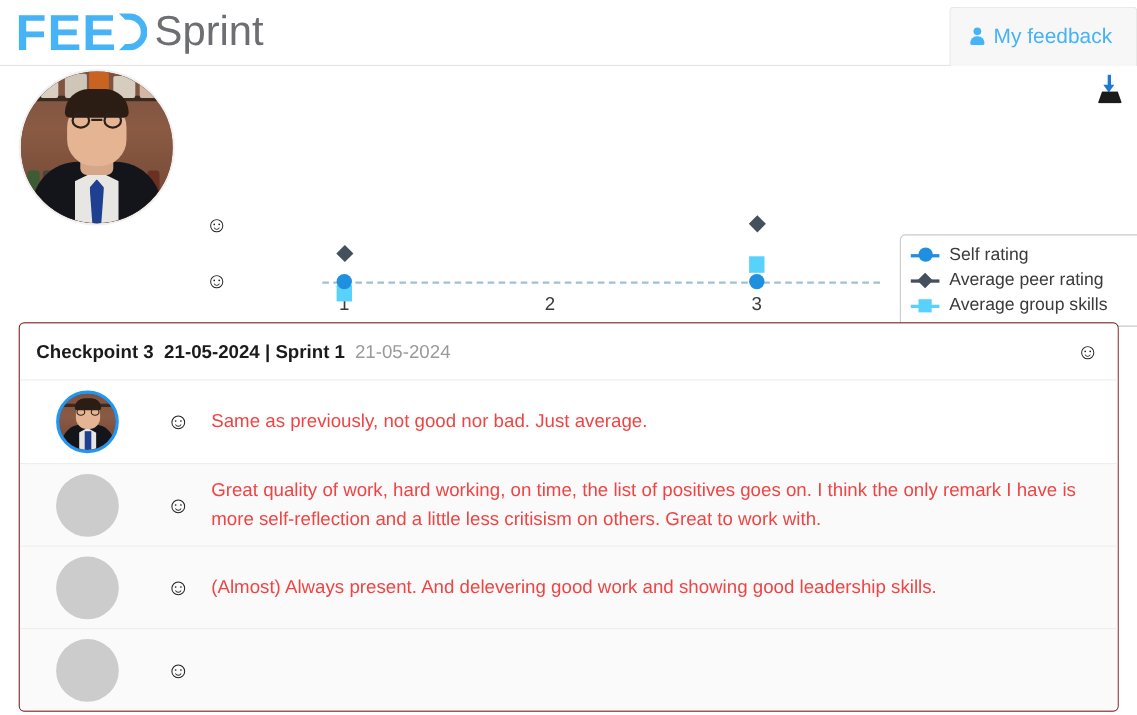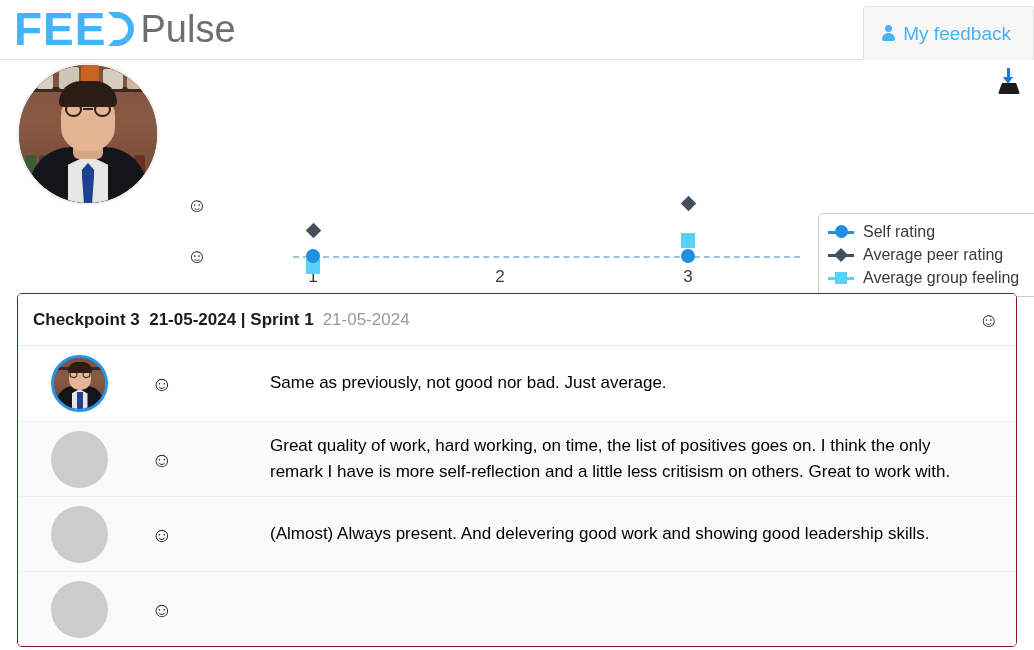--- a/index.html
+++ b/index.html
@@ -390,35 +390,34 @@
   .row-mood {
     width: 60px;
     flex: 0 0 auto;
     text-align: center;
     font-size: 21px; line-height: 1;
     color: #1b1b1b;
     margin-left: 24px;
   }
   .row-text {
     flex: 1 1 auto;
-    margin-left: 78px;
     padding-right: 10px;
     font-size: 17px;
     line-height: 1.55;
-    color: #000000;
+    color: #ef4444;
   }
 </style>
 </head>
 <body>
 
 <div class="topbar">
   <div class="logo">
     <span class="logo-feed">FEE</span>
     <span class="logo-arc"></span>
-    <span class="logo-pulse">Pulse</span>
+    <span class="logo-pulse">Sprint</span>
   </div>
 
   <div class="tabwrap">
     <div class="tab">
       <span class="person-icon"></span>
       <span>My feedback</span>
     </div>
   </div>
 </div>
 
@@ -488,21 +487,21 @@
         <span class="bar"></span>
           <span class="mk"></span>
       </span>
       <span>Average peer rating</span>
     </div>
     <div class="legend-row">
       <span class="legend-key lk-group">
         <span class="bar"></span>
           <span class="mk"></span>
       </span>
-      <span>Average group feeling</span>
+      <span>Average group skills</span>
     </div>
   </div>
 </div>
 
 <div class="card">
 
   <div class="card-header">
     <span class="cp-title">Checkpoint 3  21-05-2024 | Sprint 1</span>
     <span class="cp-date">21-05-2024</span>
     <span class="cp-mood">☺</span>

